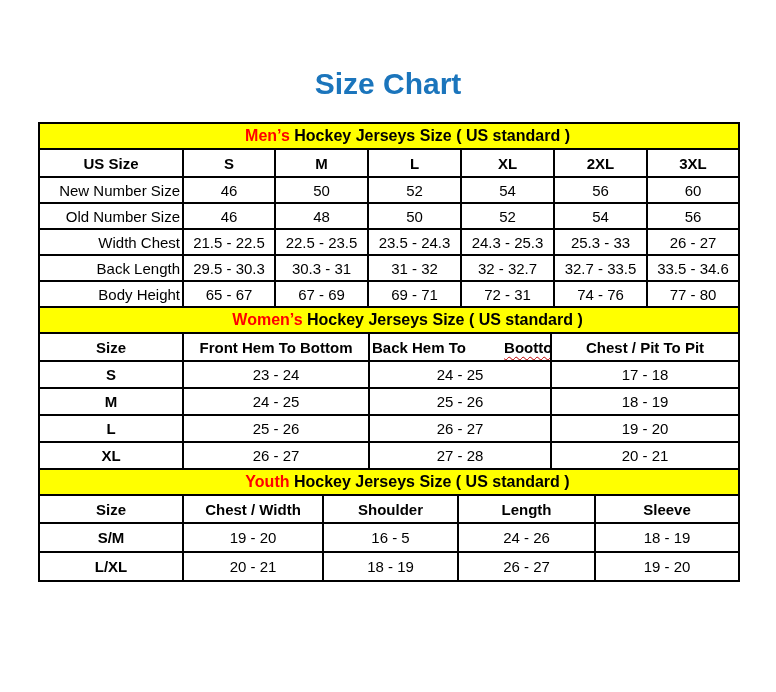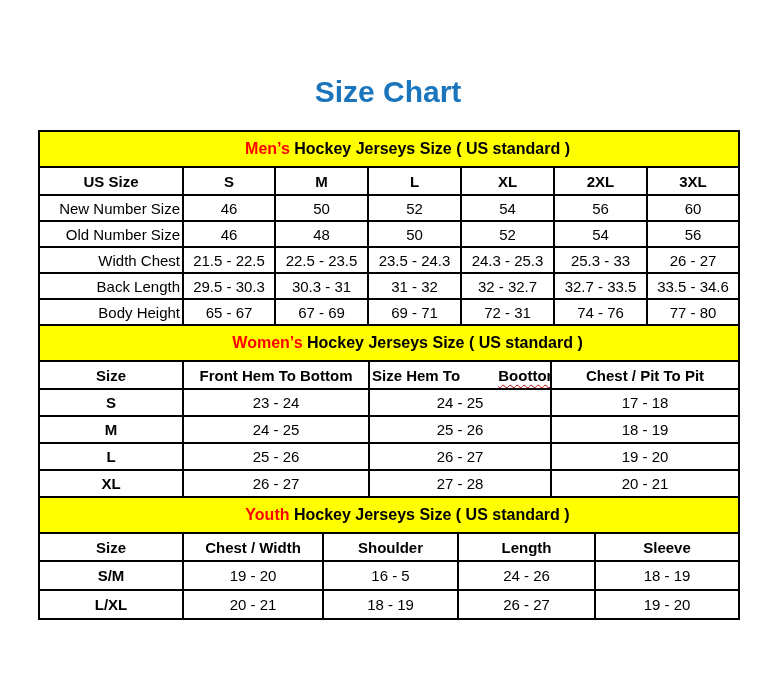--- a/index.html
+++ b/index.html
@@ -5,21 +5,21 @@
   * { box-sizing: border-box; }
   html, body { margin: 0; padding: 0; background: #ffffff; }
   body {
     width: 776px; height: 692px;
     font-family: "Liberation Sans", sans-serif;
     color: #000000;
   }
   .page { position: relative; width: 776px; height: 692px; overflow: hidden; }
 
   .page-title {
-    margin: 12px;
+    margin: 4px;
     padding-top: 62px;
     text-align: center;
     color: #1B75BC;
     font-size: 30px;
     line-height: 36px;
     font-weight: bold;
     letter-spacing: 0px;
   }
 
   .tables-wrap { width: 700px; margin: 20px auto 0 auto; }
@@ -38,21 +38,21 @@
     padding: 1px 2px;
     font-size: 15px;
     overflow: hidden;
     white-space: nowrap;
   }
 
   tr.band-row td {
     background: #FFFF00;
     font-weight: bold;
     font-size: 16px;
-    height: 36px;
+    height: 26px;
     padding-left: 39px;
   }
   .accent-red { color: #FF0000; }
 
   tr.header-row th { font-weight: bold; height: 28px; }
   tr.data-row td { height: 26px; font-weight: normal; }
   tr.data-row td.size-label { font-weight: bold; }
   table.mens-table tr.data-row td.row-label { font-weight: normal; text-align: right; }
 
   table.womens-table tr.data-row td { height: 27px; }
@@ -153,21 +153,21 @@
           <col style="width:182px">
           <col style="width:188px">
       </colgroup>
       <tbody>
           <tr class="band-row">
         <td colspan="4"><span class="accent-red">Women’s</span><span> Hockey Jerseys Size ( US standard )</span></td>
       </tr>
       <tr class="header-row">
         <th>Size</th>
         <th>Front Hem To Bottom</th>
-        <th><span>Size Hem To </span><span class="misspelled">Boottom</span></th>
+        <th><span>Back Hem To </span><span class="misspelled">Boottom</span></th>
         <th>Chest / Pit To Pit</th>
       </tr>
       <tr class="data-row">
         <td class="size-label">S</td>
         <td>23 - 24</td>
         <td>24 - 25</td>
         <td>17 - 18</td>
       </tr>
       <tr class="data-row">
         <td class="size-label">M</td>

